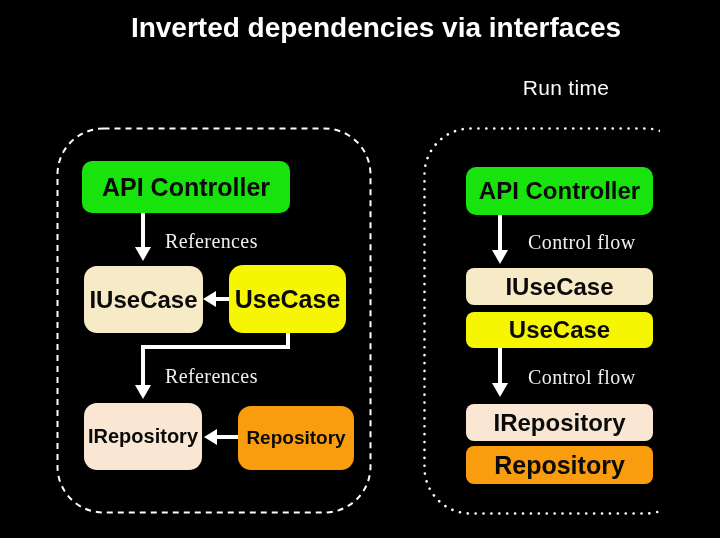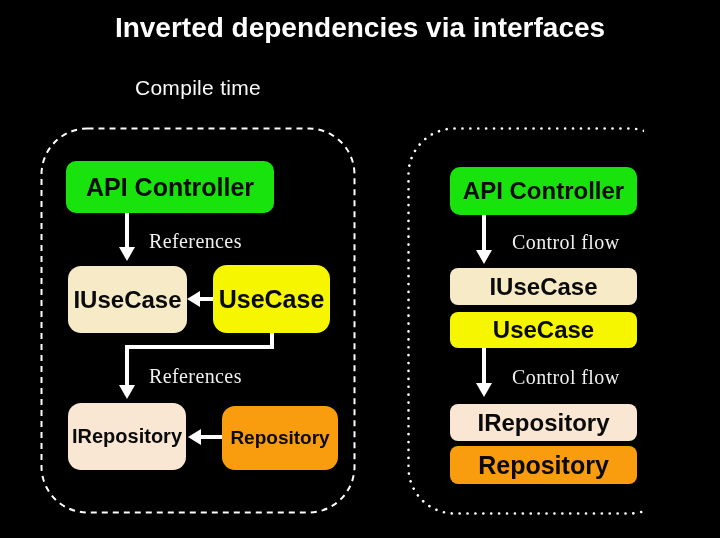--- a/index.html
+++ b/index.html
@@ -3,21 +3,21 @@
 <meta charset="utf-8">
 <style>
   :root{
     --background:#000; --controller_green:#18e30c; --interface_cream:#f7eac7;
     --interface_peach:#f9e7d3; --usecase_yellow:#f6f600; --repository_orange:#f99c0e;
     --box_text:#0a0a0a; --edge_label:#f0f0f0; --outline_white:#fff;
   }
   html,body{margin:0;padding:0;background:var(--background);}
   .stage{
     position:relative;width:644px;height:538px;background:var(--background);
-    font-family:"Liberation Sans",sans-serif;overflow:hidden;
+    font-family:"Liberation Sans",sans-serif;overflow:hidden;margin-left:16px;
   }
   .title{
     position:absolute;top:12px;left:0;width:720px;text-align:center;
     color:#fff;font-size:28px;font-weight:bold;letter-spacing:0px;margin:0;
   }
   .col-heading{
     position:absolute;top:76px;color:#fafafa;font-size:21px;font-weight:400;
     text-align:center;letter-spacing:.3px;
   }
   .col-heading.compile{left:40px;width:316px;}
@@ -48,21 +48,21 @@
   .head-left{position:absolute;width:0;height:0;border-top:8px solid transparent;border-bottom:8px solid transparent;border-right:13px solid var(--outline_white);}
   .edge-label{position:absolute;color:var(--edge_label);font-size:20px;font-weight:400;letter-spacing:.4px;white-space:nowrap;font-family:Liberation Serif, serif;}
 </style>
 </head>
 <body>
 
 <div class="stage">
 
   <h1 class="title">Inverted dependencies via interfaces</h1>
 
-  <div class="col-heading compile">Compile time</div>
+  <div class="col-heading run">Run time</div>
 
   <div class="panel left">
     <svg class="border-svg" viewBox="0 0 316 387">
       <rect x="1.5" y="1.5" width="313" height="384" rx="46" fill="none" stroke="#ffffff" stroke-width="2" stroke-dasharray="6 5"></rect>
     </svg>
 
     <div class="box l-api">API Controller</div>
 
     <div>
       <div class="seg" style="left:85px;top:86px;width:4px;height:35px;"></div>

